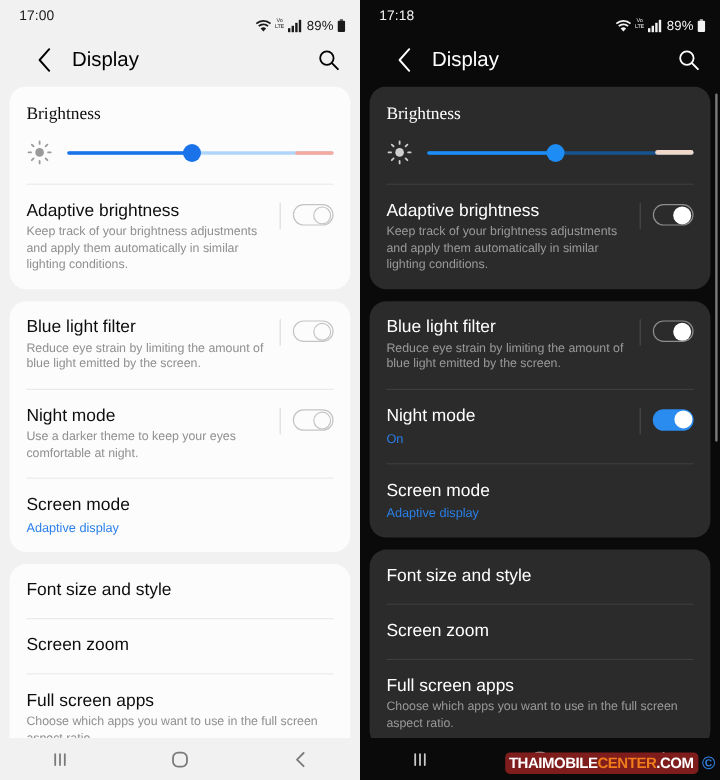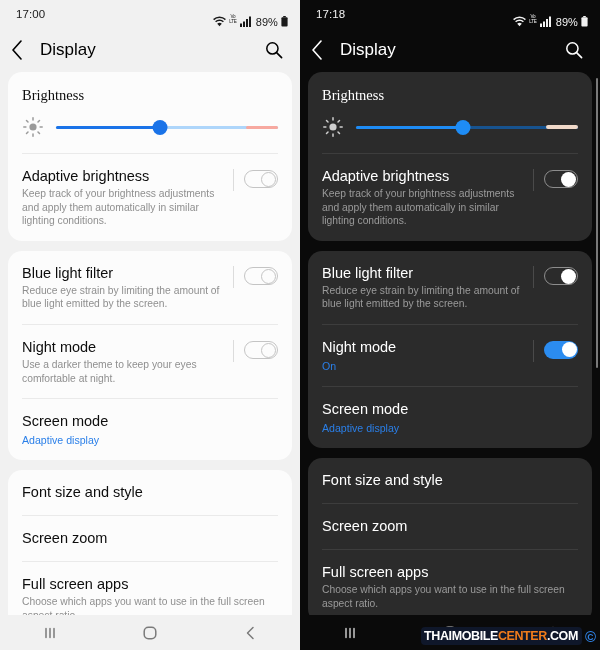--- a/index.html
+++ b/index.html
@@ -81,21 +81,21 @@
     letter-spacing: -.2px;
     transform: translateY(-1px);
   }
   .battery-pct { margin-left: 1px; }
 
   
   .appbar {
     height: 44px;
     display: flex;
     align-items: center;
-    padding: 0 14px 0 6px;
+    padding: 0 14px 0 26px;
     box-sizing: border-box;
     justify-content: space-between;
   }
   .appbar .back {
     width: 22px;
     height: 22px;
     display: flex;
     align-items: center;
     justify-content: center;
     cursor: pointer;
@@ -315,21 +315,21 @@
   .watermark {
     position: absolute;
     right: 4px;
     bottom: 5px;
     display: flex;
     align-items: center;
     gap: 3px;
     z-index: 40;
   }
   .wm-badge {
-    background: #0f172a;
+    background: #7f1d1d;
     border-radius: 4px;
     padding: 2px 4px 2px 3px;
     display: flex;
     align-items: center;
     font-size: 12.5px;
     font-weight: bold;
     letter-spacing: -.4px;
     font-family: "Liberation Sans", sans-serif;
     line-height: 14px;
   }

